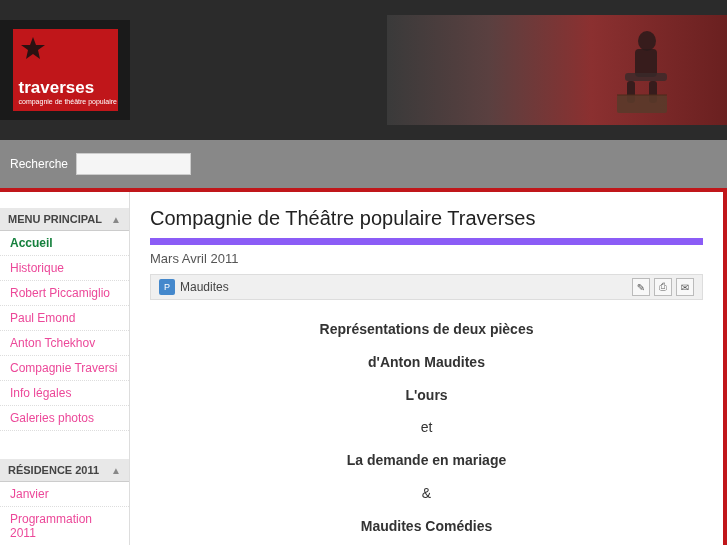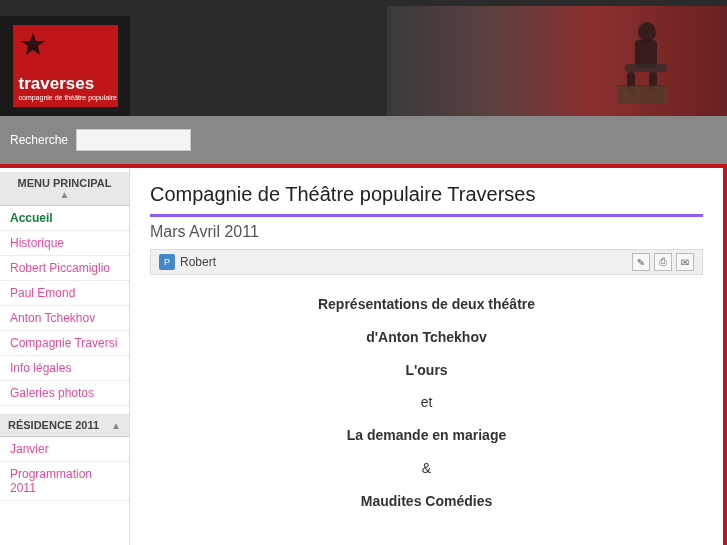--- a/index.html
+++ b/index.html
@@ -7,23 +7,23 @@
       font-family: Arial, Helvetica, sans-serif;
       font-size: 13px;
       background: #fff;
       color: #333;
       width: 727px;
     }
 
     
     #header {
       background: #2b2b2b;
-      height: 116px;
-      display: flex;
-      align-items: flex-end;
+      height: 140px;
+      display: flex;
+      align-items: center;
       position: relative;
       overflow: hidden;
     }
     #logo-area {
       width: 130px;
       height: 100px;
       background: #1a1a1a;
       display: flex;
       align-items: center;
       justify-content: center;
@@ -126,21 +126,21 @@
       padding: 5px 8px;
       font-size: 11px;
       font-weight: bold;
       color: #444;
       border-bottom: 1px solid #ccc;
       display: flex;
       align-items: center;
       justify-content: space-between;
       margin-top: 0;
     }
-    .sidebar-section-header:first-child { margin-top: 4px; flex-direction: column; }
+    .sidebar-section-header:first-child { margin-top: 16px; }
     .sidebar-toggle {
       font-size: 10px;
       color: #888;
     }
 
     .sidebar-nav-item {
       display: block;
       padding: 5px 8px 5px 10px;
       font-size: 12px;
       color: #ec4899;
@@ -158,27 +158,27 @@
     #content {
       flex: 1;
       padding: 15px 20px;
       background: #fff;
     }
 
     #content-title {
       font-size: 20px;
       font-weight: normal;
       color: #222;
-      border-bottom: 3px solid #8b5cf6;
+      border-bottom: 7px solid #8b5cf6;
       padding-bottom: 8px;
       margin-bottom: 6px;
     }
 
     #content-date {
-      font-size: 16px;
+      font-size: 13px;
       color: #555;
       margin-bottom: 8px;
     }
 
     #author-bar {
       background: #f0f0f0;
       border: 1px solid #ddd;
       padding: 3px 8px;
       display: flex;
       align-items: center;
@@ -290,49 +290,49 @@
       <a class="sidebar-nav-item active">Accueil</a>
       <a class="sidebar-nav-item">Historique</a>
       <a class="sidebar-nav-item">Robert Piccamiglio</a>
       <a class="sidebar-nav-item">Paul Emond</a>
       <a class="sidebar-nav-item">Anton Tchekhov</a>
       <a class="sidebar-nav-item">Compagnie Traversi</a>
       <a class="sidebar-nav-item">Info légales</a>
       <a class="sidebar-nav-item">Galeries photos</a>
     </nav>
 
-    <div class="sidebar-section-header" style="margin-top:8px;">
+    <div class="sidebar-section-header" style="margin-top:28px;">
       <span>RÉSIDENCE 2011</span>
       <span class="sidebar-toggle">▲</span>
     </div>
     <nav>
       <a class="sidebar-nav-item">Janvier</a>
       <a class="sidebar-nav-item">Programmation 2011</a>
     </nav>
   </div>
 
   <div id="content">
     <h1 id="content-title">Compagnie de Théâtre populaire Traverses</h1>
     <div id="content-date">Mars Avril 2011</div>
 
     <div id="author-bar">
       <div id="author-info">
         <div id="author-avatar">P</div>
-        <span>Robert</span>
+        <span>Maudites</span>
       </div>
       <div id="author-actions">
         <div class="action-icon" title="Edit">✎</div>
         <div class="action-icon" title="Print">⎙</div>
         <div class="action-icon" title="Email">✉</div>
       </div>
     </div>
 
     <div id="article-body">
-      <p class="article-bold">Représentations de deux théâtre</p>
-      <p class="article-bold">d'Anton Tchekhov</p>
+      <p class="article-bold">Représentations de deux pièces</p>
+      <p class="article-bold">d'Anton Maudites</p>
       <p class="article-bold">L'ours</p>
       <p>et</p>
       <p class="article-bold">La demande en mariage</p>
       <p>&amp;</p>
       <p class="article-bold">Maudites Comédies</p>
     </div>
   </div>
 
   <div id="right-accent"></div>
 </div>

